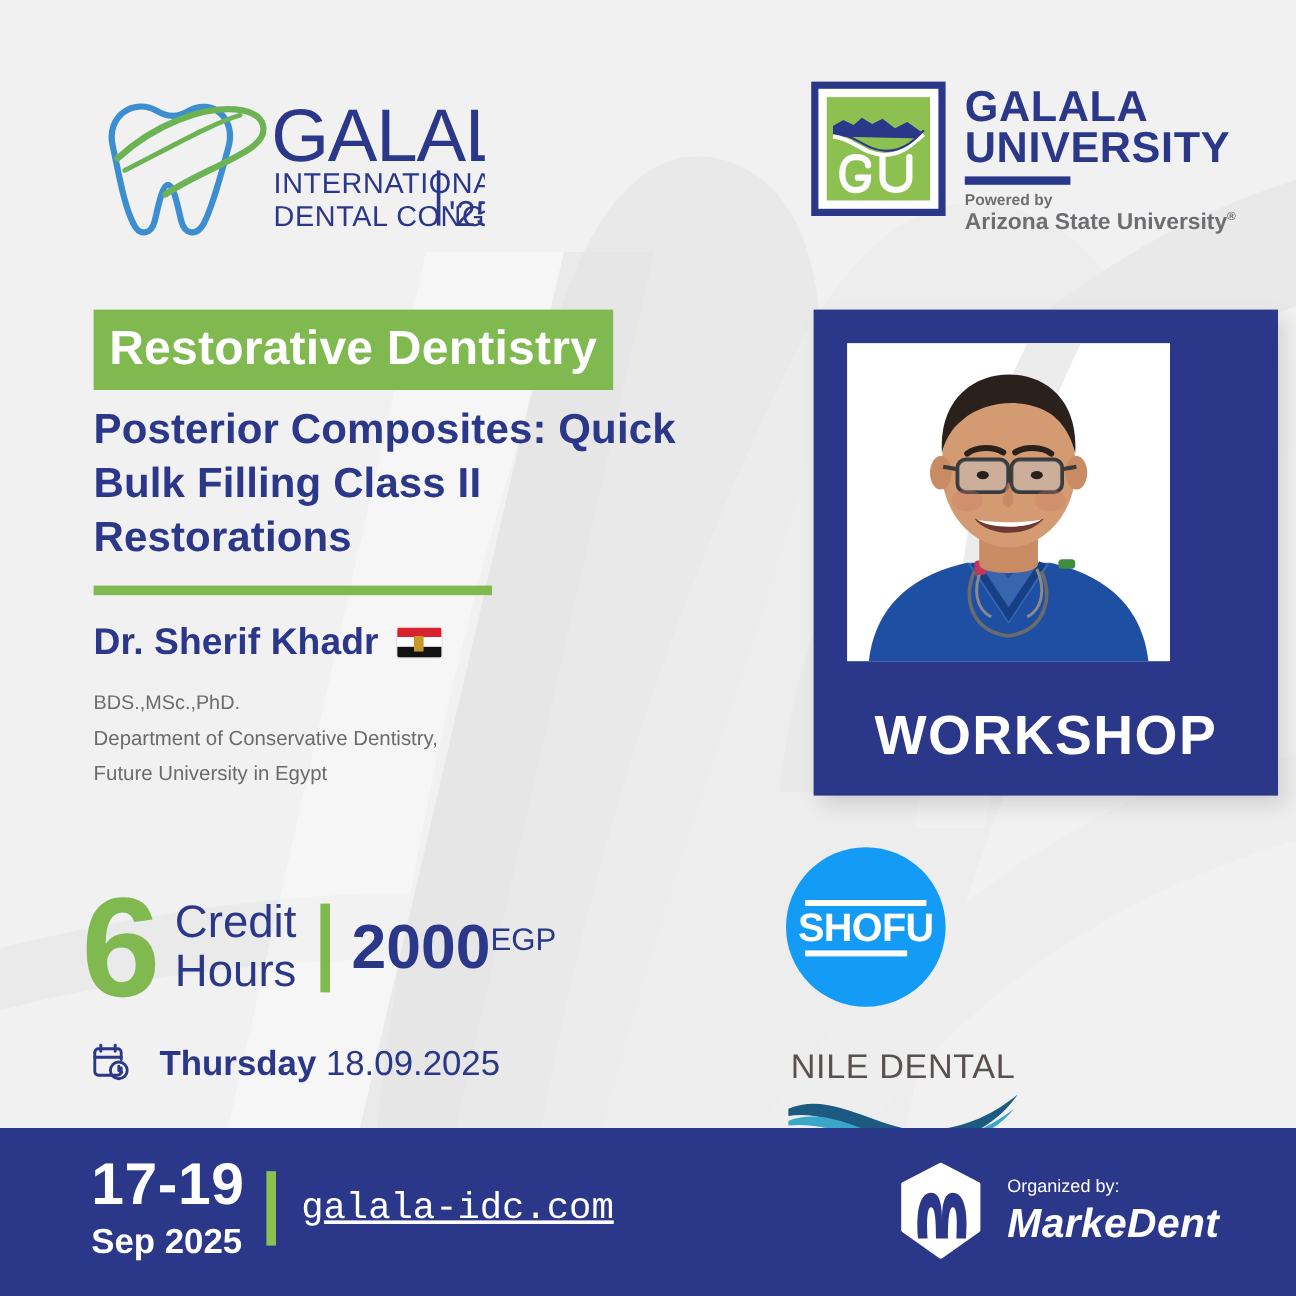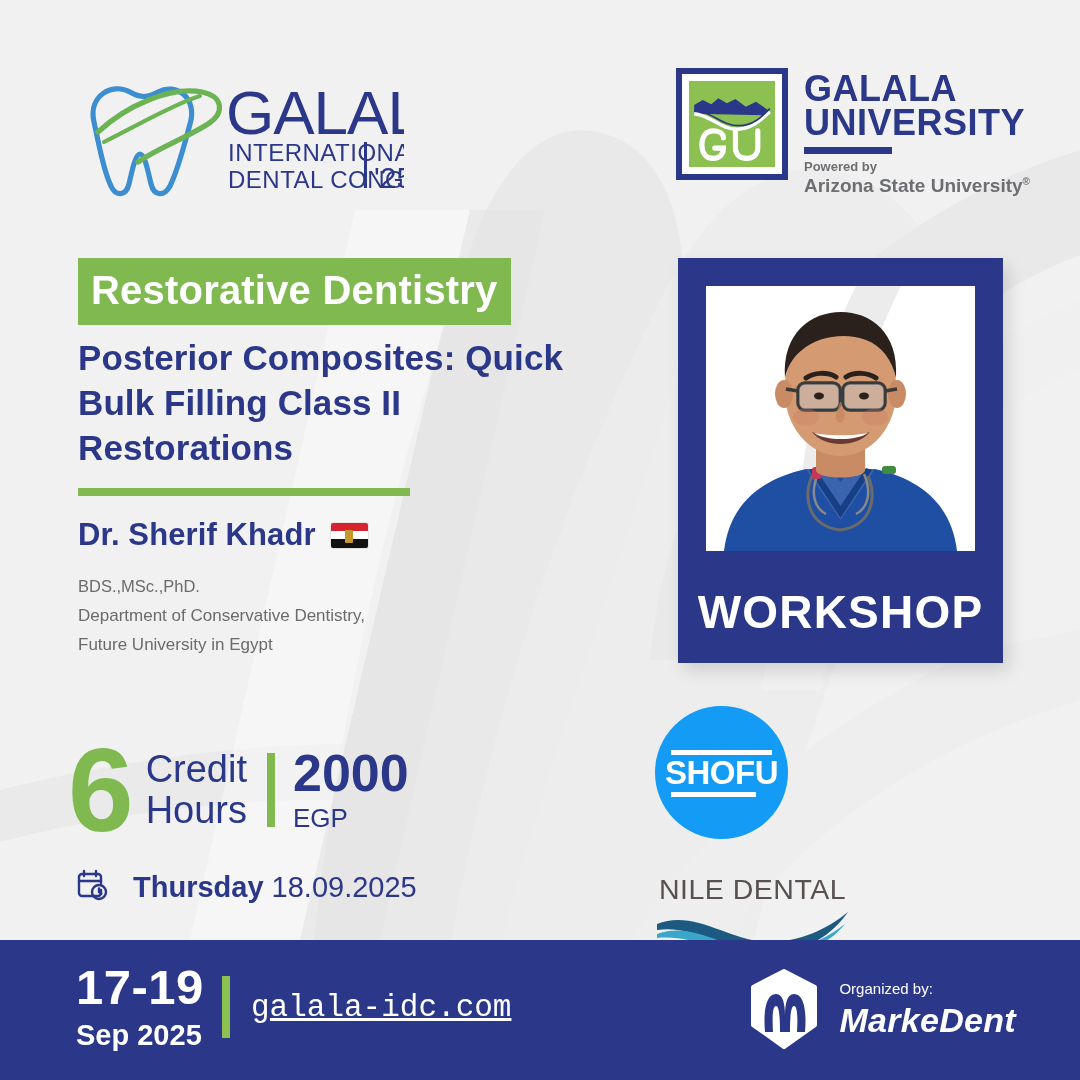--- a/index.html
+++ b/index.html
@@ -57,31 +57,31 @@
   .flag .eagle{position:absolute;left:50%;top:30%;width:8px;height:13px;margin-left:-4px;
                background:#c8972a;border-radius:1px;}
   .speaker-degrees{color:#6b6b6b;font-size:16.5px;margin-top:22px;line-height:1.55;}
   .speaker-aff{color:#6b6b6b;font-size:17px;line-height:1.62;margin-top:2px;}
 
   
   .credits{position:absolute;left:68px;top:740px;z-index:5;display:flex;align-items:center;}
   .credit-num{color:#7fb950;font-weight:bold;font-size:118px;line-height:.85;letter-spacing:-2px;}
   .credit-label{color:#2b3789;font-size:38px;line-height:1.08;margin-left:14px;font-weight:normal;}
   .price-sep{width:8px;height:74px;background:#7fb950;margin:0 18px 0 20px;}
-  .price-wrap{display:flex;flex-direction:column;}
+  .price-wrap{display:flex;}
   .price-amount{color:#2b3789;font-weight:bold;font-size:52px;line-height:1;}
   .price-cur{color:#2b3789;font-size:26px;line-height:1.1;margin-top:5px;}
 
   .date-row{position:absolute;left:75px;top:868px;z-index:5;display:flex;align-items:center;gap:24px;}
   .date-text{font-size:29px;color:#2b3789;line-height:1;}
   .date-text b{font-weight:bold;}
 
   
   .photo-card{
-    position:absolute;left:678px;top:258px;width:325px;height:405px;z-index:5;
+    position:absolute;left:678px;top:258px;width:387px;height:405px;z-index:5;
     background:#2b3789;box-shadow:6px 8px 16px rgba(0,0,0,.13);
   }
   .photo-inner{position:absolute;left:28px;top:28px;width:269px;height:265px;background:#fff;overflow:hidden;}
   .workshop-label{
     position:absolute;left:0;right:0;bottom:24px;text-align:center;
     color:#fff;font-weight:bold;font-size:46px;letter-spacing:1.2px;
   }
 
   
   .portrait{position:absolute;inset:0;}

